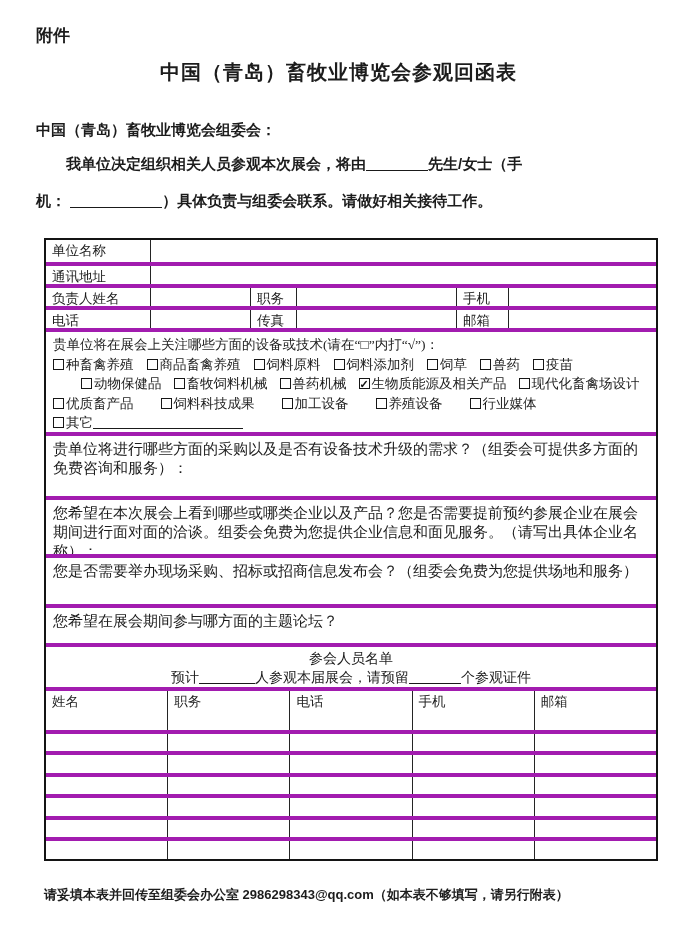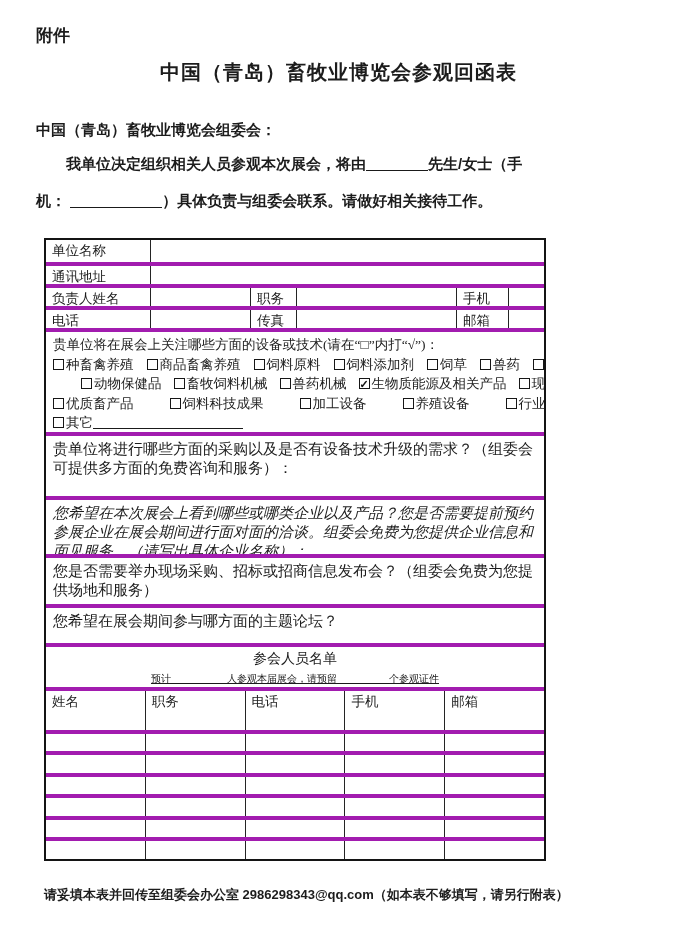--- a/index.html
+++ b/index.html
@@ -15,52 +15,52 @@
   .salutation { margin:35px 36px 0; font-size:15px; }
 
   .intro { margin:5px 36px 0; font-size:15px; line-height:37px; }
   .intro p { white-space:nowrap; }
   .intro .l1 { text-indent:2em; }
 
   .blank { display:inline-block; border-bottom:1.6px solid #1a1a1a; height:15px; vertical-align:-2px; }
   .w62 { width:62px; } .w92 { width:92px; } .w150 { width:150px; }
   .w56 { width:56px; } .w52 { width:52px; }
 
-  .form { margin:19px 0 0 44px; width:502px; border:2px solid #141414; background:#fff; }
+  .form { margin:19px 0 0 44px; width:614px; border:2px solid #141414; background:#fff; }
   .frow { display:flex; border-top:4px solid #a21caf; }
   .frow:first-child { border-top:none; }
   .cell { border-left:1px solid #242424; padding:2px 6px; font-size:13.5px; line-height:18px; overflow:hidden; }
   .cell:first-child { border-left:none; }
 
   .info-row { height:22px; }
   .lbl { width:104px; flex:none; }
   .val { flex:1 1 auto; }
   .v2  { width:100px; flex:none; }
   .l3  { width:46px;  flex:none; }
   .v4  { width:160px; flex:none; }
   .l5  { width:52px;  flex:none; }
 
   .sec-focus { height:100px; padding:3px 7px; font-size:13.5px; width:100%; }
   .focus-title { line-height:19.5px; white-space:nowrap; }
   .cb-line { display:flex; line-height:19.5px; white-space:nowrap; align-items:baseline; }
-  .cb-line-0 { gap:13px; } .cb-line-1 { gap:12px;padding-left:28px; } .cb-line-2 { gap:36px;text-align:right; }
+  .cb-line-0 { gap:13px; } .cb-line-1 { gap:12px;padding-left:28px; } .cb-line-2 { gap:27px;text-align:right; }
   .cb { width:11px; height:11px; border:1.3px solid #161616; display:inline-block;
         margin-right:2px; position:relative; top:1px; flex:none; }
   .cb.checked::after { content:"\2713"; position:absolute; left:0; top:-4px;
         font-size:11px; font-weight:bold; color:#111; }
   .cb-item { white-space:nowrap; }
   .other-line { line-height:19.5px; }
 
   .q { font-size:15px; line-height:19px; padding:4px 7px 0; width:100%; }
-  .h60 { height:60px; } .h54 { height:54px;font-style:italic; } .h46 { height:46px; }
+  .h60 { height:60px; } .h54 { height:54px; } .h46 { height:46px; }
   .h35 { height:35px; } .h49 { height:49px; }
 
   .roster-head { height:40px; width:100%; text-align:center; padding-top:2px; }
   .roster-title { font-size:14px; line-height:20px; }
-  .roster-est   { font-size:10px; line-height:18px;text-decoration:underline; }
+  .roster-est   { font-size:14px; line-height:18px; }
   .hrow { height:21px; }
   .rcol { flex:1 1 0; }
   .roster-row { height:21.5px; }
 
   .footer { margin:25px 20px 0 44px; font-size:13px; white-space:nowrap; }
 </style>
 </head>
 <body>
 
 <div class="page">

